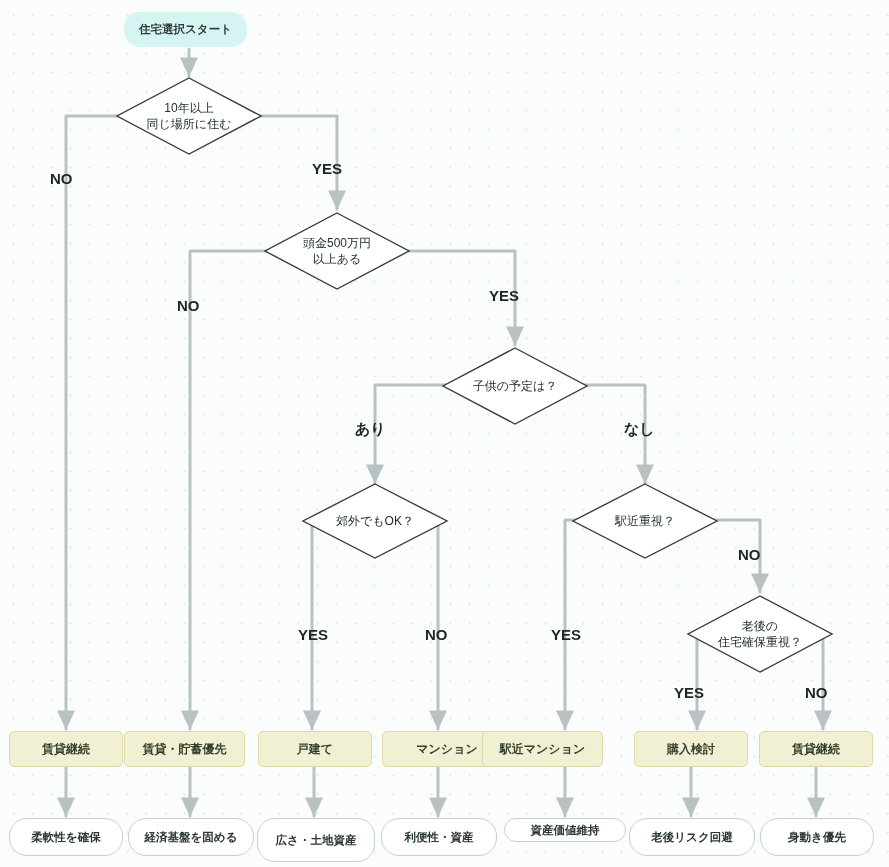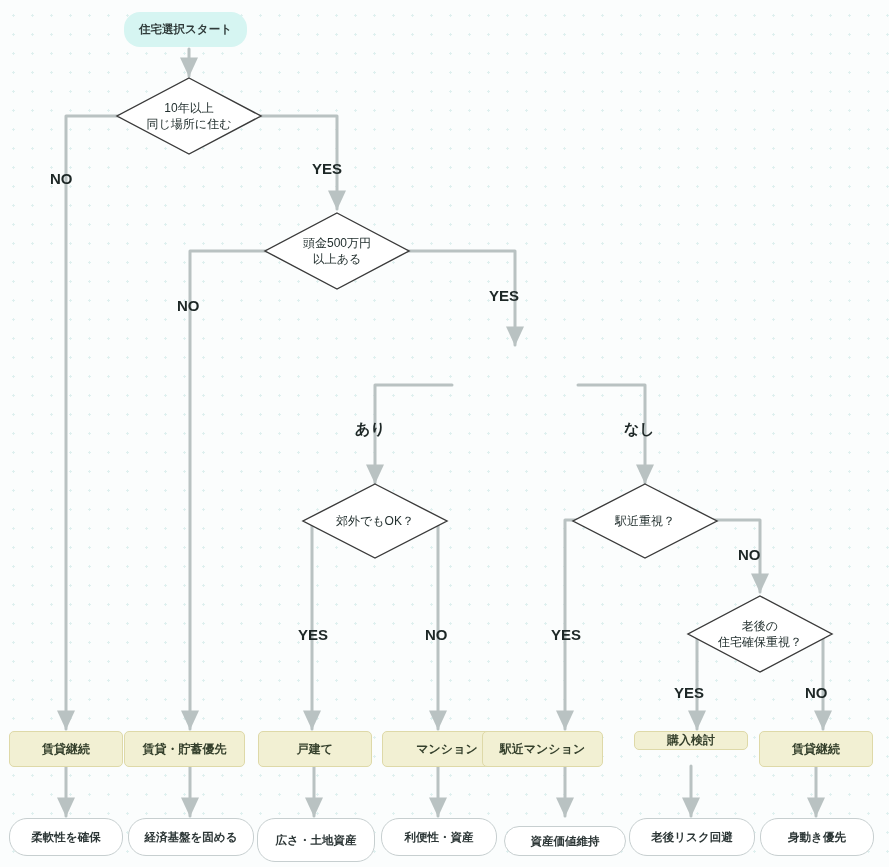--- a/index.html
+++ b/index.html
@@ -153,20 +153,26 @@
   </div>
 
   <div class="decision-wrap" style="left:263px; top:211px; width:148px; height:80px;">
     <svg width="148" height="80" viewBox="0 0 148 80">
         <polygon points="74,2 146,40 74,78 2,40" fill="#ffffff" stroke="#3a3a3a" stroke-width="1.4"></polygon>
       </svg>
     <div class="decision-label">頭金500万円
 以上ある</div>
   </div>
 
+  <div class="decision-wrap" style="left:441px; top:346px; width:148px; height:80px;">
+    <svg width="148" height="80" viewBox="0 0 148 80">
+        <polygon points="74,2 146,40 74,78 2,40" fill="#ffffff" stroke="#3a3a3a" stroke-width="1.4"></polygon>
+      </svg>
+    <div class="decision-label">子供の予定は？</div>
+  </div>
 
   <div class="decision-wrap" style="left:301px; top:482px; width:148px; height:78px;">
     <svg width="148" height="78" viewBox="0 0 148 78">
         <polygon points="74,2 146,39 74,76 2,39" fill="#ffffff" stroke="#3a3a3a" stroke-width="1.4"></polygon>
       </svg>
     <div class="decision-label">郊外でもOK？</div>
   </div>
 
   <div class="decision-wrap" style="left:571px; top:482px; width:148px; height:78px;">
     <svg width="148" height="78" viewBox="0 0 148 78">
@@ -194,24 +200,24 @@
   <div class="edge-label" style="left:551px; top:626px;">YES</div>
   <div class="edge-label" style="left:738px; top:546px;">NO</div>
   <div class="edge-label" style="left:674px; top:684px;">YES</div>
   <div class="edge-label" style="left:805px; top:684px;">NO</div>
 
   <div class="node result-node" style="left:9px; top:731px; width:114px; height:36px;">賃貸継続</div>
   <div class="node result-node" style="left:124px; top:731px; width:121px; height:36px;">賃貸・貯蓄優先</div>
   <div class="node result-node" style="left:258px; top:731px; width:114px; height:36px;">戸建て</div>
   <div class="node result-node" style="left:382px; top:731px; width:114px; height:36px;padding-left:16px;">マンション</div>
   <div class="node result-node" style="left:482px; top:731px; width:121px; height:36px;">駅近マンション</div>
-  <div class="node result-node" style="left:634px; top:731px; width:114px; height:19px;">購入検討</div>
+  <div class="node result-node" style="left:634px; top:731px; width:114px; height:36px;">購入検討</div>
   <div class="node result-node" style="left:759px; top:731px; width:114px; height:36px;">賃貸継続</div>
 
   <div class="node benefit-node" style="left:9px; top:818px; width:114px; height:38px;">柔軟性を確保</div>
   <div class="node benefit-node" style="left:128px; top:818px; width:126px; height:38px;">経済基盤を固める</div>
   <div class="node benefit-node" style="left:257px; top:818px; width:118px; height:44px;">広さ・土地資産</div>
   <div class="node benefit-node" style="left:381px; top:818px; width:116px; height:38px;">利便性・資産</div>
-  <div class="node benefit-node" style="left:504px; top:818px; width:122px; height:30px;margin-top:8px;">資産価値維持</div>
+  <div class="node benefit-node" style="left:504px; top:818px; width:122px; height:24px;">資産価値維持</div>
   <div class="node benefit-node" style="left:629px; top:818px; width:126px; height:38px;">老後リスク回避</div>
   <div class="node benefit-node" style="left:760px; top:818px; width:114px; height:38px;">身動き優先</div>
 
 </div>
 
 </body></html>

